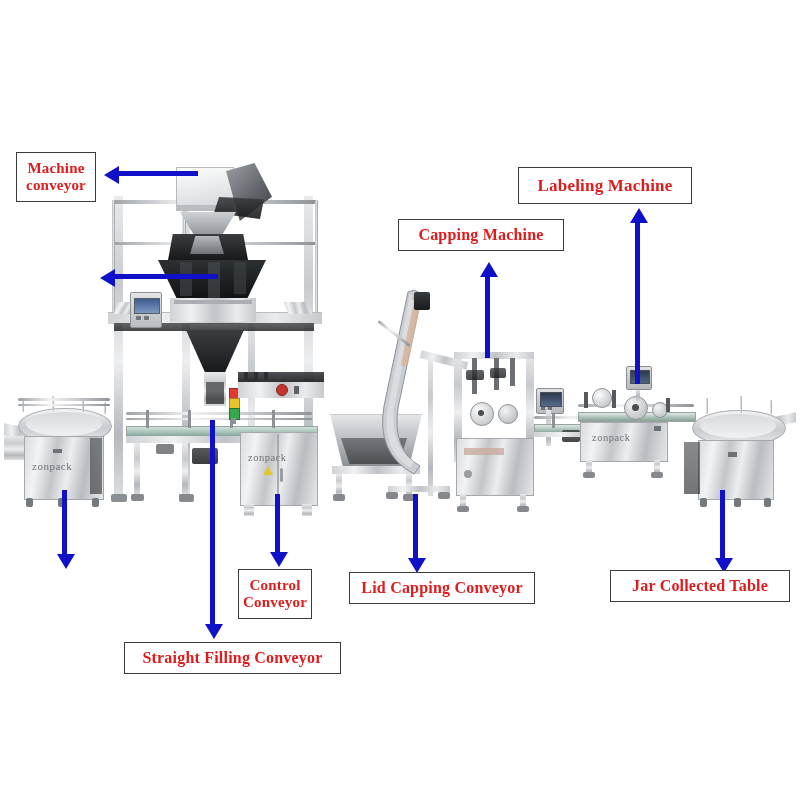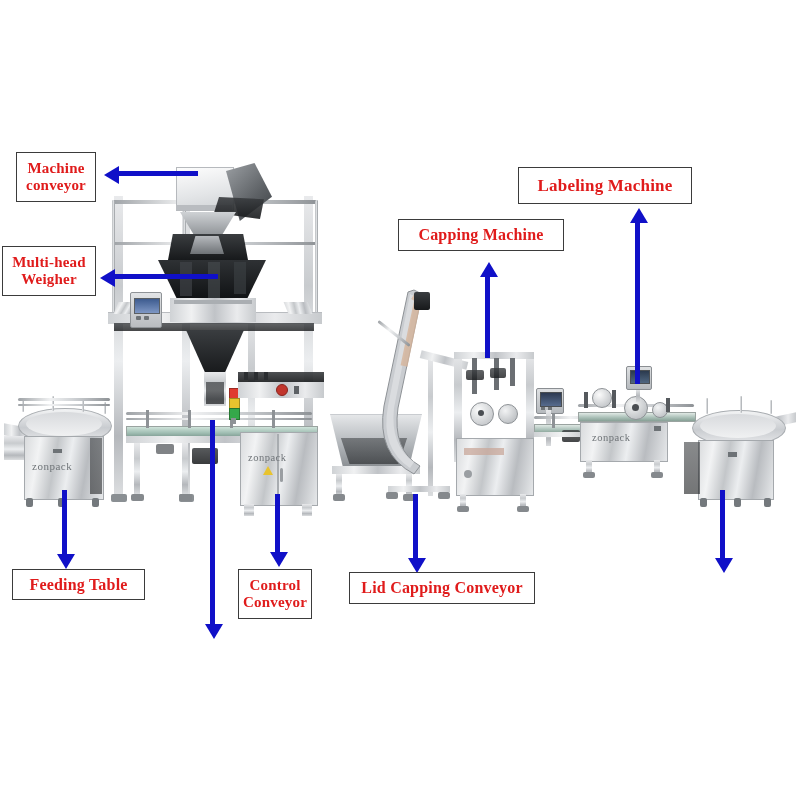--- a/index.html
+++ b/index.html
@@ -398,45 +398,42 @@
     <div class="ahead head-down" style="left:1px;top:68px;"></div>
   </div>
 
   <div class="callout" style="left:16px;top:152px;width:80px;height:50px;font-size:15px;">
     <span>
       <span>Machine</span><br>
       <span>conveyor</span>
     </span>
   </div>
 
-  <div class="callout" style="left:2px;top:246px;width:94px;height:50px;font-size:15px;">
-    <span>
-      <span>Multi-head</span><br>
-      <span>Weigher</span>
-    </span>
-  </div>
 
   <div class="callout" style="left:518px;top:167px;width:174px;height:37px;font-size:17px;">
     <span>Labeling Machine</span>
   </div>
 
   <div class="callout" style="left:398px;top:219px;width:166px;height:32px;font-size:16px;">
     <span>Capping Machine</span>
   </div>
 
-  <div class="callout" style="left:12px;top:569px;width:133px;height:31px;font-size:16px;">
-    <span>Feeding Table</span>
-  </div>
 
   <div class="callout" style="left:238px;top:569px;width:74px;height:50px;font-size:15px;">
     <span>
       <span>Control</span><br>
       <span>Conveyor</span>
     </span>
   </div>
 
+  <div class="callout" style="left:124px;top:642px;width:217px;height:32px;font-size:16px;">
+    <span>Straight Filling Conveyor</span>
+  </div>
 
   <div class="callout" style="left:349px;top:572px;width:186px;height:32px;font-size:16px;">
     <span>Lid Capping Conveyor</span>
   </div>
 
+  <div class="callout" style="left:610px;top:570px;width:180px;height:32px;font-size:16px;">
+    <span>Jar Collected Table</span>
+  </div>
 
 </div>
 
 </body></html>

